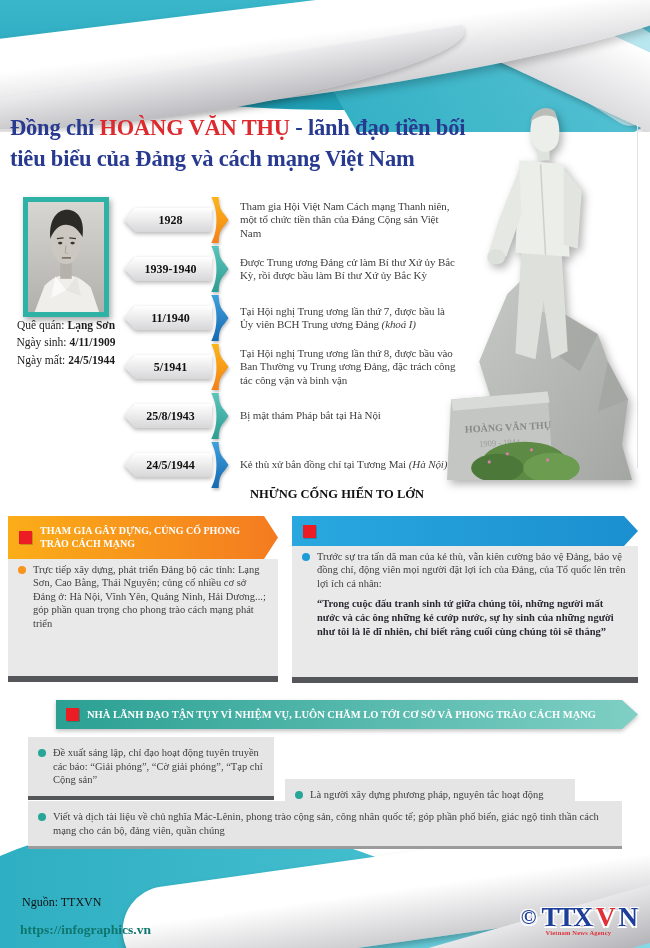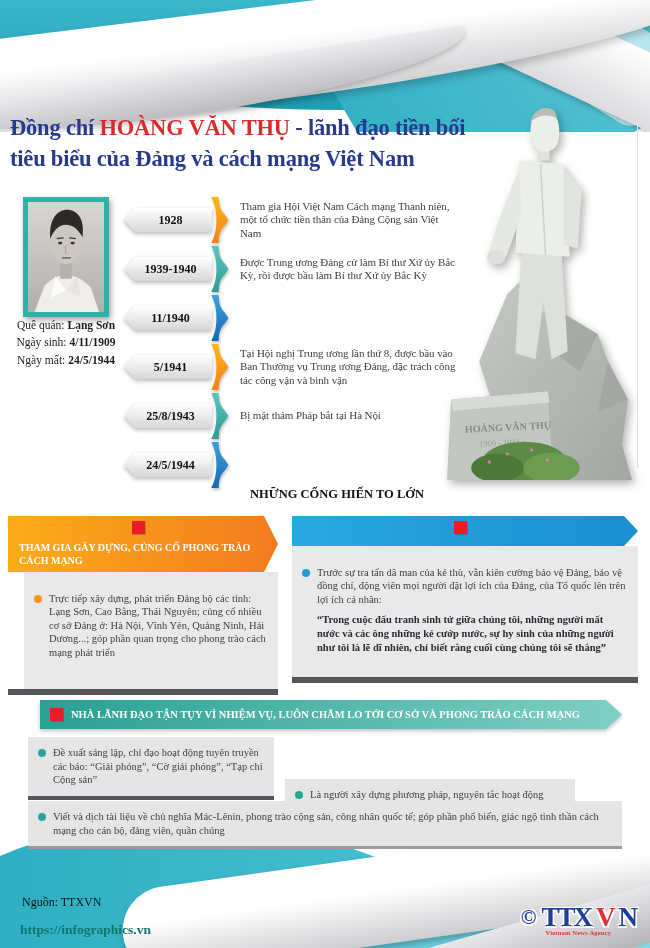--- a/index.html
+++ b/index.html
@@ -69,38 +69,38 @@
   
   .statue{position:absolute;right:4px;top:98px;width:218px;height:382px;z-index:1;}
   .statue svg{width:100%;height:100%;filter:drop-shadow(3px 4px 4px rgba(0,0,0,.3));}
 
   
   .big-heading{position:absolute;top:487px;left:0;width:100%;text-align:center;z-index:2;
      font-size:12.5px;font-weight:700;color:#111;padding-left:24px;}
   .cbox{position:absolute;z-index:2;}
   .hdr{display:flex;align-items:center;gap:8px;color:#fff;font-weight:700;font-size:10px;
      line-height:1.25;padding:5px 20px 5px 11px;
-     clip-path:polygon(0 0,calc(100% - 14px) 0,100% 50%,calc(100% - 14px) 100%,0 100%);flex-direction:column;}
+     clip-path:polygon(0 0,calc(100% - 14px) 0,100% 50%,calc(100% - 14px) 100%,0 100%);}
   .hdr-orange{background:linear-gradient(90deg,#fbad18,#f47b20);min-height:43px;}
   .hdr-blue{background:linear-gradient(90deg,#29a8df,#1b8fd0);min-height:30px;}
   .red-sq{flex:none;width:13px;height:13px;background:#ec1c24;box-shadow:1px 1px 0 rgba(0,0,0,.18);}
-  .bd{background:#e9e9ea;padding:20px 10px;font-size:10.5px;line-height:1.28;color:#414042;}
+  .bd{background:#e9e9ea;padding:4px 10px;font-size:10.5px;line-height:1.28;color:#414042;}
   .bar{height:6px;background:#55565a;}
   .bar4{height:4px;background:#55565a;}
   .bar3{height:3px;background:#9b9b9e;}
   .bullet-row{display:flex;gap:7px;}
   .dot{flex:none;width:8px;height:8px;border-radius:50%;margin-top:3px;}
   .dot-orange{background:#f7941e;} .dot-blue{background:#1d9cd8;} .dot-teal{background:#27a598;}
   .box1{left:8px;top:516px;width:270px;}
-  .box1 .bd{min-height:117px;margin-left:16px;}
+  .box1 .bd{min-height:117px;}
   .box2{left:292px;top:516px;width:346px;}
   .box2 .bd{min-height:131px;}
   .quote{margin-top:7px;font-weight:700;color:#2b2b33;padding-left:15px;line-height:1.3;}
 
-  .band-wrap{position:absolute;left:40px;top:700px;width:582px;z-index:2;
+  .band-wrap{position:absolute;left:56px;top:700px;width:582px;z-index:2;
      filter:drop-shadow(0 2px 2px rgba(0,0,0,.25));}
   .band{display:flex;align-items:center;gap:8px;color:#fff;font-weight:700;font-size:10.5px;
      background:linear-gradient(90deg,#2aa093,#7fcfc4);padding:8px 26px 8px 10px;
      clip-path:polygon(0 0,calc(100% - 16px) 0,100% 50%,calc(100% - 16px) 100%,0 100%);}
 
   .box3{left:28px;top:737px;width:246px;}
   .box4{left:285px;top:779px;width:290px;}
   .mini-bd{background:#e5e5e6;padding:9px 10px;font-size:10.5px;line-height:1.3;color:#414042;min-height:58px;}
   .box5{left:28px;top:801px;width:594px;}
   .box5 .mini-bd{min-height:40px;}
@@ -239,20 +239,21 @@
       <div class="tl-text"><span>Được Trung ương Đảng cử làm Bí thư Xứ ủy Bắc Kỳ, rồi được bầu làm Bí thư Xứ ủy Bắc Kỳ</span></div>
     </div>
 
     <div class="tl-item">
       <div class="tl-year-wrap">
           <div class="tl-year">11/1940</div>
         </div>
       <svg class="tl-marker" viewBox="0 0 40 80">
           <path fill="url(#gradB)" d="M10 0 L23 0 C23 15 26 23 33 30 L40 40 L33 50 C26 57 23 65 23 80 L10 80 C17 66 19 53 19 40 C19 27 17 14 10 0 Z"></path>
         </svg>
+      <div class="tl-text"><span>Tại Hội nghị Trung ương lần thứ 7, được bầu là Ủy viên BCH Trung ương Đảng </span><i>(khoá I)</i></div>
     </div>
 
     <div class="tl-item">
       <div class="tl-year-wrap">
           <div class="tl-year">5/1941</div>
         </div>
       <svg class="tl-marker" viewBox="0 0 40 80">
           <path fill="url(#gradO)" d="M10 0 L23 0 C23 15 26 23 33 30 L40 40 L33 50 C26 57 23 65 23 80 L10 80 C17 66 19 53 19 40 C19 27 17 14 10 0 Z"></path>
         </svg>
       <div class="tl-text"><span>Tại Hội nghị Trung ương lần thứ 8, được bầu vào Ban Thường vụ Trung ương Đảng, đặc trách công tác công vận và binh vận</span></div>
@@ -268,20 +269,21 @@
       <div class="tl-text"><span>Bị mật thám Pháp bắt tại Hà Nội</span></div>
     </div>
 
     <div class="tl-item">
       <div class="tl-year-wrap">
           <div class="tl-year">24/5/1944</div>
         </div>
       <svg class="tl-marker" viewBox="0 0 40 80">
           <path fill="url(#gradB)" d="M10 0 L23 0 C23 15 26 23 33 30 L40 40 L33 50 C26 57 23 65 23 80 L10 80 C17 66 19 53 19 40 C19 27 17 14 10 0 Z"></path>
         </svg>
+      <div class="tl-text"><span>Kẻ thù xử bắn đồng chí tại Tương Mai </span><i>(Hà Nội)</i></div>
     </div>
 
   </div>
 
   <div class="big-heading">NHỮNG CỐNG HIẾN TO LỚN</div>
 
   <div class="cbox box1">
     <div class="hdr hdr-orange">
       <span class="red-sq"></span>
       <span>THAM GIA GÂY DỰNG, CỦNG CỐ PHONG TRÀO CÁCH MẠNG</span>

